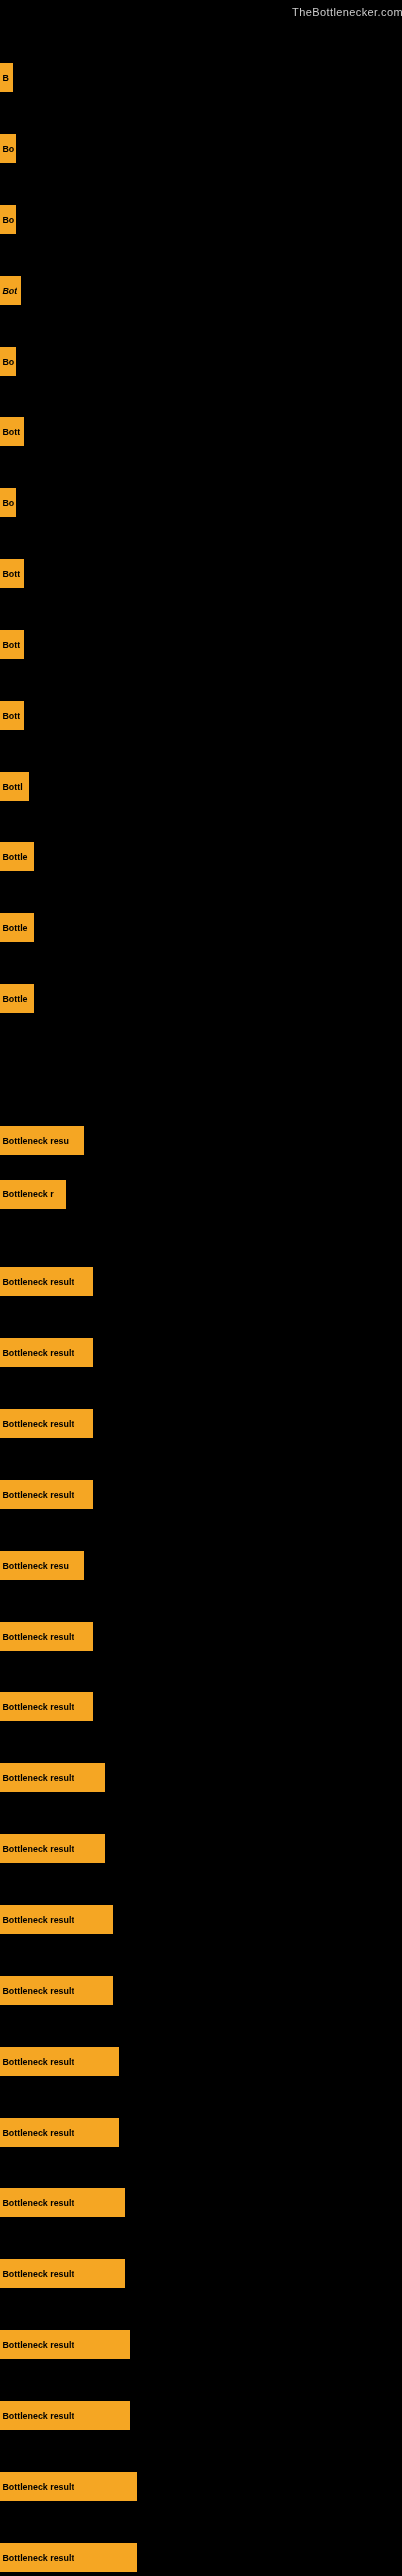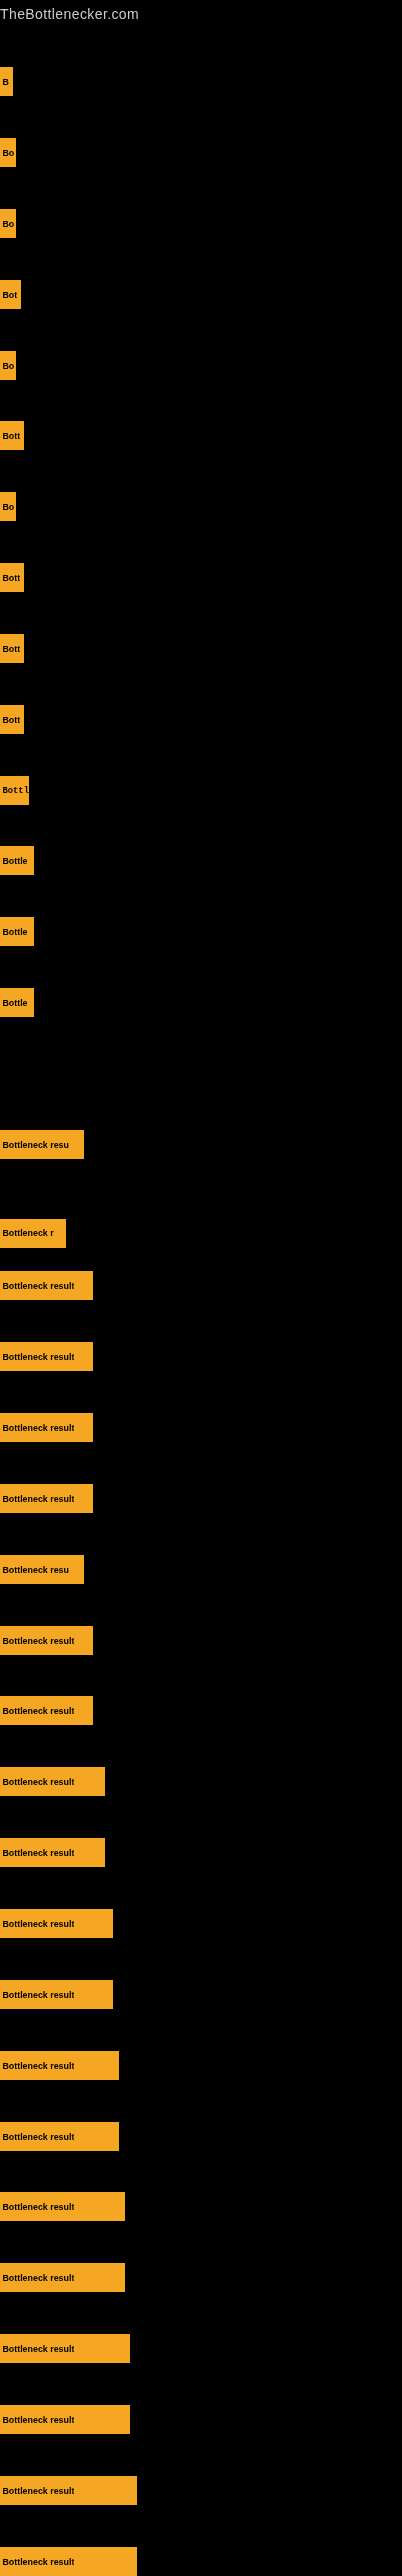--- a/index.html
+++ b/index.html
@@ -9,22 +9,22 @@
     }
     body {
       background-color: #000000;
       width: 403px;
       min-height: 2576px;
       font-family: Arial, sans-serif;
       position: relative;
     }
     .site-title {
       color: #cccccc;
-      font-size: 14px;
-      text-align: left;
+      font-size: 11px;
+      text-align: right;
       padding: 6.4px 0 3.2px 0;
       letter-spacing: 0.4px;
     }
   </style>
 </head>
 <body>
 
 <div class="site-title">TheBottlenecker.com</div>
 
 <div id="bars-wrapper" style="position:relative; width:403px; height:2552px;">
@@ -38,21 +38,21 @@
         <span style="color: rgb(0, 0, 0); font-size: 8.9px; font-weight: bold; white-space: nowrap; overflow: hidden;">Bo</span>
       </div>
     </div>
     <div style="position: absolute; top: 166px; left: 0px; width: 403px; height: 64px; display: flex; align-items: center;">
       <div style="background-color: rgb(245, 166, 35); height: 29px; width: 16px; display: flex; align-items: center; padding-left: 2.4px; min-width: 16px;">
         <span style="color: rgb(0, 0, 0); font-size: 8.9px; font-weight: bold; white-space: nowrap; overflow: hidden;">Bo</span>
       </div>
     </div>
     <div style="position: absolute; top: 237px; left: 0px; width: 403px; height: 64px; display: flex; align-items: center;">
       <div style="background-color: rgb(245, 166, 35); height: 29px; width: 21px; display: flex; align-items: center; padding-left: 2.4px; min-width: 21px;">
-        <span style="color: rgb(0, 0, 0); font-size: 8.9px; font-weight: bold; white-space: nowrap; overflow: hidden;">Bot</span>
+        <span style="color: rgb(0, 0, 0); font-size: 8.9px; font-weight: bold; white-space: nowrap; overflow: hidden; font-style: italic;">Bot</span>
       </div>
     </div>
     <div style="position: absolute; top: 308px; left: 0px; width: 403px; height: 64px; display: flex; align-items: center;">
       <div style="background-color: rgb(245, 166, 35); height: 29px; width: 16px; display: flex; align-items: center; padding-left: 2.4px; min-width: 16px;">
         <span style="color: rgb(0, 0, 0); font-size: 8.9px; font-weight: bold; white-space: nowrap; overflow: hidden;">Bo</span>
       </div>
     </div>
     <div style="position: absolute; top: 378px; left: 0px; width: 403px; height: 64px; display: flex; align-items: center;">
       <div style="background-color: rgb(245, 166, 35); height: 29px; width: 24px; display: flex; align-items: center; padding-left: 2.4px; min-width: 24px;">
         <span style="color: rgb(0, 0, 0); font-size: 8.9px; font-weight: bold; white-space: nowrap; overflow: hidden;">Bott</span>
@@ -72,21 +72,21 @@
       <div style="background-color: rgb(245, 166, 35); height: 29px; width: 24px; display: flex; align-items: center; padding-left: 2.4px; min-width: 24px;">
         <span style="color: rgb(0, 0, 0); font-size: 8.9px; font-weight: bold; white-space: nowrap; overflow: hidden;">Bott</span>
       </div>
     </div>
     <div style="position: absolute; top: 662px; left: 0px; width: 403px; height: 64px; display: flex; align-items: center;">
       <div style="background-color: rgb(245, 166, 35); height: 29px; width: 24px; display: flex; align-items: center; padding-left: 2.4px; min-width: 24px;">
         <span style="color: rgb(0, 0, 0); font-size: 8.9px; font-weight: bold; white-space: nowrap; overflow: hidden;">Bott</span>
       </div>
     </div>
     <div style="position: absolute; top: 733px; left: 0px; width: 403px; height: 64px; display: flex; align-items: center;">
-      <div style="background-color: rgb(245, 166, 35); height: 29px; width: 19px; display: flex; align-items: center; padding-left: 2.4px; min-width: 29px; font-family: Liberation Mono, monospace;">
+      <div style="background-color: rgb(245, 166, 35); height: 29px; width: 19px; display: flex; align-items: center; padding-left: 2.4px; min-width: 29px;">
         <span style="color: rgb(0, 0, 0); font-size: 8.9px; font-weight: bold; white-space: nowrap; overflow: hidden;">Bottl</span>
       </div>
     </div>
     <div style="position: absolute; top: 803px; left: 0px; width: 403px; height: 64px; display: flex; align-items: center;">
       <div style="background-color: rgb(245, 166, 35); height: 29px; width: 34px; display: flex; align-items: center; padding-left: 2.4px; min-width: 34px;">
         <span style="color: rgb(0, 0, 0); font-size: 8.9px; font-weight: bold; white-space: nowrap; overflow: hidden;">Bottle</span>
       </div>
     </div>
     <div style="position: absolute; top: 874px; left: 0px; width: 403px; height: 64px; display: flex; align-items: center;">
       <div style="background-color: rgb(245, 166, 35); height: 29px; width: 34px; display: flex; align-items: center; padding-left: 2.4px; min-width: 34px;">
@@ -96,21 +96,21 @@
     <div style="position: absolute; top: 945px; left: 0px; width: 403px; height: 64px; display: flex; align-items: center;">
       <div style="background-color: rgb(245, 166, 35); height: 29px; width: 34px; display: flex; align-items: center; padding-left: 2.4px; min-width: 34px;">
         <span style="color: rgb(0, 0, 0); font-size: 8.9px; font-weight: bold; white-space: nowrap; overflow: hidden;">Bottle</span>
       </div>
     </div>
     <div style="position: absolute; top: 1087px; left: 0px; width: 403px; height: 64px; display: flex; align-items: center;">
       <div style="background-color: rgb(245, 166, 35); height: 29px; width: 84px; display: flex; align-items: center; padding-left: 2.4px; min-width: 84px;">
         <span style="color: rgb(0, 0, 0); font-size: 8.9px; font-weight: bold; white-space: nowrap; overflow: hidden;">Bottleneck resu</span>
       </div>
     </div>
-    <div style="position: absolute; top: 1158px; left: 0px; width: 403px; height: 64px; display: flex; align-items: flex-end;">
+    <div style="position: absolute; top: 1158px; left: 0px; width: 403px; height: 64px; display: flex; align-items: flex-start;">
       <div style="background-color: rgb(245, 166, 35); height: 29px; width: 66px; display: flex; align-items: center; padding-left: 2.4px; min-width: 66px;">
         <span style="color: rgb(0, 0, 0); font-size: 8.9px; font-weight: bold; white-space: nowrap; overflow: hidden;">Bottleneck r</span>
       </div>
     </div>
     <div style="position: absolute; top: 1228px; left: 0px; width: 403px; height: 64px; display: flex; align-items: center;">
       <div style="background-color: rgb(245, 166, 35); height: 29px; width: 93px; display: flex; align-items: center; padding-left: 2.4px; min-width: 93px;">
         <span style="color: rgb(0, 0, 0); font-size: 8.9px; font-weight: bold; white-space: nowrap; overflow: hidden;">Bottleneck result</span>
       </div>
     </div>
     <div style="position: absolute; top: 1299px; left: 0px; width: 403px; height: 64px; display: flex; align-items: center;">

